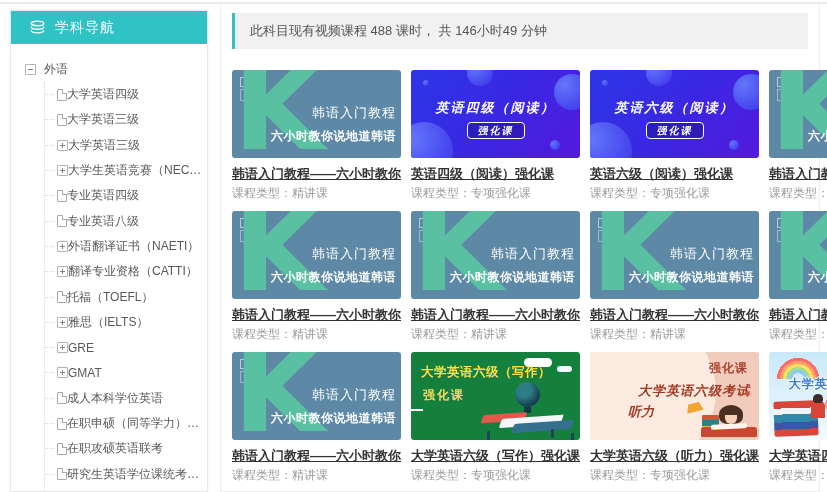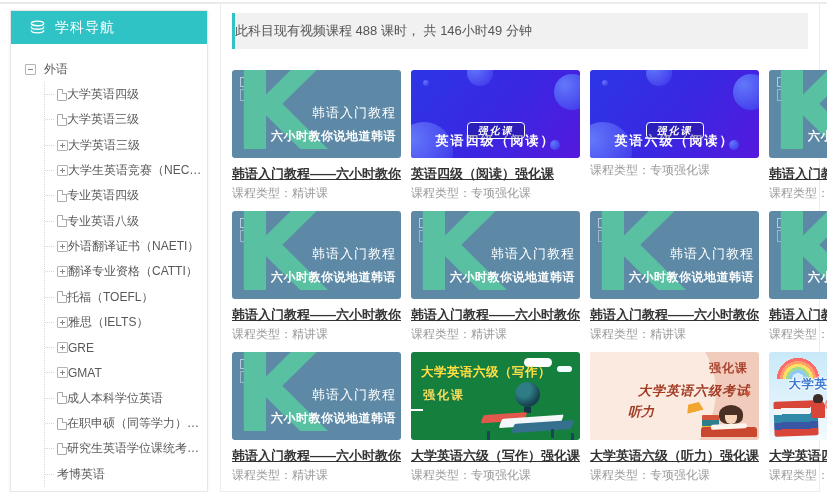--- a/index.html
+++ b/index.html
@@ -34,21 +34,21 @@
   .ic-file { width:10px; height:12px; border:1px solid #a9a9a9; border-radius:1px; }
   .ic-file::after { content:''; position:absolute; top:-1px; right:-1px; width:4px; height:4px; background:#fff; border-left:1px solid #a9a9a9; border-bottom:1px solid #a9a9a9; }
 
   
   .main {
     position:absolute; left:220px; top:3px; width:600px; height:489px;
     background:#fff; border:1px solid #ededed; padding:9px 11px;
   }
   .summary-bar {
     height:36px; background:#f1f1f1; border-left:3px solid #2fc3c5;
-    line-height:36px; padding-left:0; font-size:13px; color:#555;
+    line-height:36px; padding-left:15px; font-size:13px; color:#555;
   }
   .grid { margin-top:21px; display:grid; grid-template-columns:repeat(4,1fr); column-gap:10px; row-gap:11px; }
   .card { cursor:pointer; }
   .thumb { position:relative; height:88px; border-radius:3px; overflow:hidden; }
   .card-title { margin-top:8px; font-size:13px; line-height:15px; font-weight:bold; color:#333; white-space:nowrap; overflow:hidden;text-decoration:underline; }
   .card-type { margin-top:5px; font-size:12px; line-height:14px; color:#9a9a9a; }
   .tv { position:absolute; inset:0; display:none; }
   .tv.active { display:block; }
 
   
@@ -62,21 +62,21 @@
   .k-dash { width:26px; height:2px; background:#fff; margin:13px 10px 0 auto; }
 
   
   .tv-blue { background:linear-gradient(130deg,#2c36e6 0%,#3b26e2 55%,#5519dd 100%); }
   .bubble { position:absolute; border-radius:50%; background:radial-gradient(circle at 30% 30%,#6277fa,#3a2ee8); }
   .b1 { top:-10px; left:56px; width:26px; height:26px; }
   .b2 { top:4px; right:-10px; width:36px; height:36px; }
   .b3 { bottom:-22px; left:-16px; width:58px; height:58px; }
   .b4 { bottom:8px; right:20px; width:10px; height:10px; }
   .b5 { top:10px; left:12px; width:6px; height:6px; }
-  .blue-title { position:absolute; top:29px; width:100%; text-align:center; color:#fff; font-weight:bold; font-size:13px; letter-spacing:2px;margin-top:33px; }
+  .blue-title { position:absolute; top:29px; width:100%; text-align:center; color:#fff; font-weight:bold; font-style:italic; font-size:13px; letter-spacing:2px; }
   .blue-badge { position:absolute; top:52px; left:50%; transform:translateX(-50%); border:1px solid #fff; border-radius:4px; background:rgba(15,15,110,.35); color:#fff; font-size:10px; font-weight:bold; font-style:italic; letter-spacing:2px; line-height:15px; padding:0 10px; }
 
   
   .tv-writing { background:#15803d; }
   .w-cloud1 { position:absolute; top:6px; right:28px; width:28px; height:9px; border-radius:9px; background:#fff; }
   .w-cloud2 { position:absolute; top:14px; right:8px; width:15px; height:6px; border-radius:6px; background:#f2fbff; }
   .w-title { position:absolute; top:12px; left:10px; color:#ffe23e; font-weight:bold; font-size:12.5px; letter-spacing:.5px; text-shadow:0 1px 1px rgba(40,90,120,.45); }
   .w-sub { position:absolute; top:35px; left:12px; color:#f7e15a; font-weight:bold; font-size:12px; letter-spacing:2px; text-shadow:0 1px 1px rgba(40,90,120,.4); }
   .w-dash { position:absolute; left:0; top:57px; width:12px; height:2px; background:#fff; }
   .w-globe { position:absolute; right:40px; top:30px; width:25px; height:25px; border-radius:50%; background:radial-gradient(circle at 35% 30%,#2e7d86 0 30%,#16404f 70%); }
@@ -189,20 +189,24 @@
         <div class="tree-item">
     <span class="ic ic-file"></span>
     <span class="tree-label">成人本科学位英语</span>
   </div>
         <div class="tree-item">
     <span class="ic ic-file"></span>
     <span class="tree-label">在职申硕（同等学力）英语</span>
   </div>
         <div class="tree-item">
     <span class="ic ic-file"></span>
+    <span class="tree-label">在职攻硕英语联考</span>
+  </div>
+        <div class="tree-item">
+    <span class="ic ic-file"></span>
     <span class="tree-label">研究生英语学位课统考（G...</span>
   </div>
         <div class="tree-item">
 
     <span class="tree-label">考博英语</span>
   </div>
       </div>
   </div>
 </aside>
 
@@ -252,20 +256,21 @@
         <span class="bubble b1"></span>
         <span class="bubble b2"></span>
         <span class="bubble b3"></span>
         <span class="bubble b4"></span>
         <span class="bubble b5"></span>
         <div class="blue-title">英语六级（阅读）</div>
         <div class="blue-badge">强化课</div>
       </div>
 
     </div>
+    <div class="card-title">英语六级（阅读）强化课</div>
     <div class="card-type">课程类型：专项强化课</div>
   </div>
       <div class="card">
     <div class="thumb">
 
       <div class="tv tv-korean active">
         <span class="k-seal"></span>
         <span class="k-letter">K</span>
         <div class="k-lines">
           <div class="k-line1">韩语入门教程</div>

